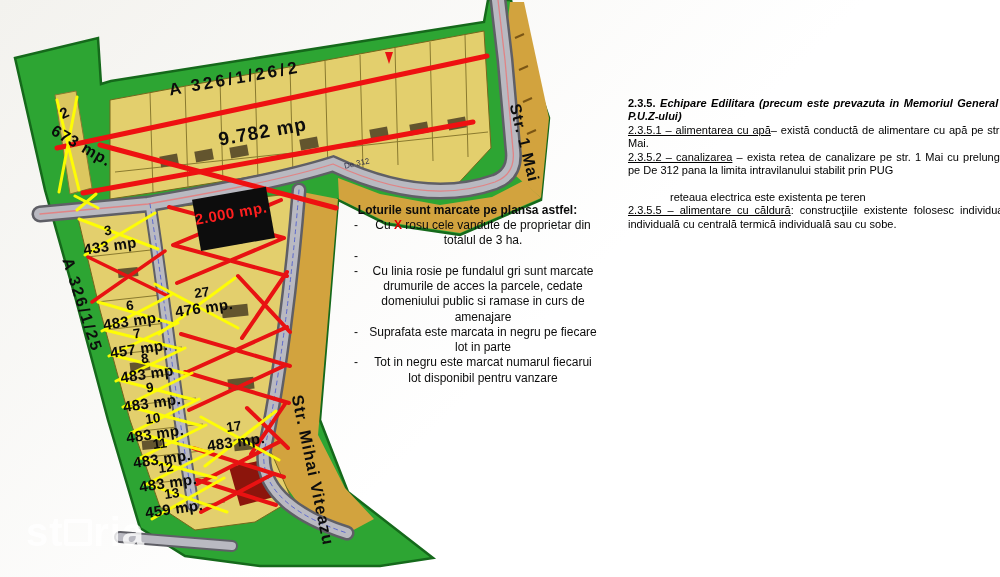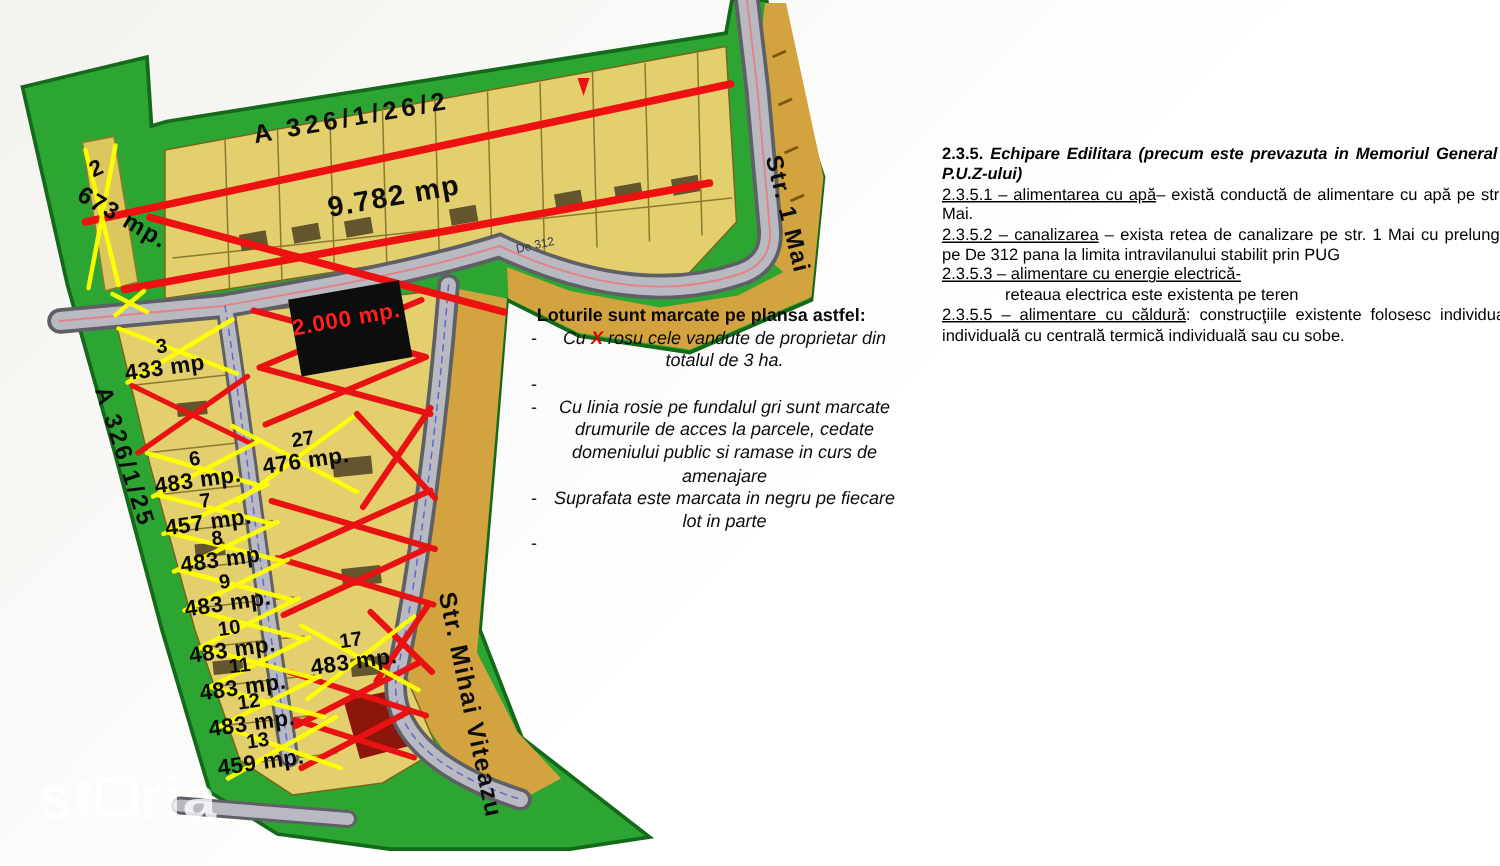--- a/index.html
+++ b/index.html
@@ -20,21 +20,21 @@
   .watermark{position:absolute;left:26px;top:512px;font-size:40px;font-weight:bold;
              letter-spacing:1px;color:rgba(255,255,255,0.8);line-height:1;}
   .watermark .sq{display:inline-block;width:.5em;height:.48em;border:.12em solid currentColor;
                  border-radius:.06em;margin:0 .02em;}
   
   .legend{position:absolute;left:336px;top:203px;width:263px;font-size:12px;
           line-height:1.27;color:#0c0c0c;text-align:center;}
   .ltitle{font-weight:bold;}
   .bullet{display:flex;}
   .dash{width:22px;padding-left:9px;flex:0 0 auto;}
-  .btxt{flex:1;font-style:italic;}
+  .btxt{flex:1;}
   .mark-red{color:#e00000;font-weight:bold;}
   .mark-yellow{color:#f2e400;font-weight:bold;}
   .u{text-decoration:underline;}
   
   .edil{position:absolute;left:628px;top:97px;width:384px;font-size:11px;
         line-height:1.22;color:#000;}
   .edil p{margin:0;text-align:justify;}
   .edil p.left{text-align:left;}
   .hnum{font-weight:bold;}
   .hit{font-weight:bold;font-style:italic;}
@@ -187,26 +187,27 @@
     <div class="bullet">
       <span class="dash">-</span>
       <span class="btxt">Cu linia rosie pe fundalul gri sunt marcate drumurile de acces la parcele, cedate domeniului public si ramase in curs de amenajare</span>
     </div>
     <div class="bullet">
       <span class="dash">-</span>
       <span class="btxt">Suprafata este marcata in negru pe fiecare lot in parte</span>
     </div>
     <div class="bullet">
       <span class="dash">-</span>
+      <span class="btxt">Tot in negru este marcat numarul fiecarui lot disponibil pentru vanzare</span>
     </div>
   </div>
 
   <div class="edil">
     <p><span class="hnum">2.3.5.</span> <span class="hit">Echipare Edilitara (precum este prevazuta in Memoriul General al P.U.Z-ului)</span></p>
     <p><span class="u">2.3.5.1 – alimentarea cu apă</span><span>– există conductă de alimentare cu apă pe str. 8 Mai.</span></p>
     <p><span class="u">2.3.5.2 – canalizarea</span><span> – exista retea de canalizare pe str. 1 Mai cu prelungire pe De 312  pana la limita intravilanului stabilit prin PUG</span></p>
-    <p class="left"><span class="u">2.3.5.3 – alimentare cu energie electrică-</span><br><span class="ind">reteaua electrica este existenta pe teren</span><br></p>
+    <p class="left"><br><span class="ind">reteaua electrica este existenta pe teren</span><br></p>
     <p><span class="u">2.3.5.5 – alimentare cu căldură</span><span>: construcţiile existente folosesc individuală individuală cu centrală termică individuală sau cu sobe.</span></p>
   </div>
 
   <div class="watermark"><span>st</span><span class="sq"></span><span>ria</span></div>
 
 </div>
 
 </body></html>

